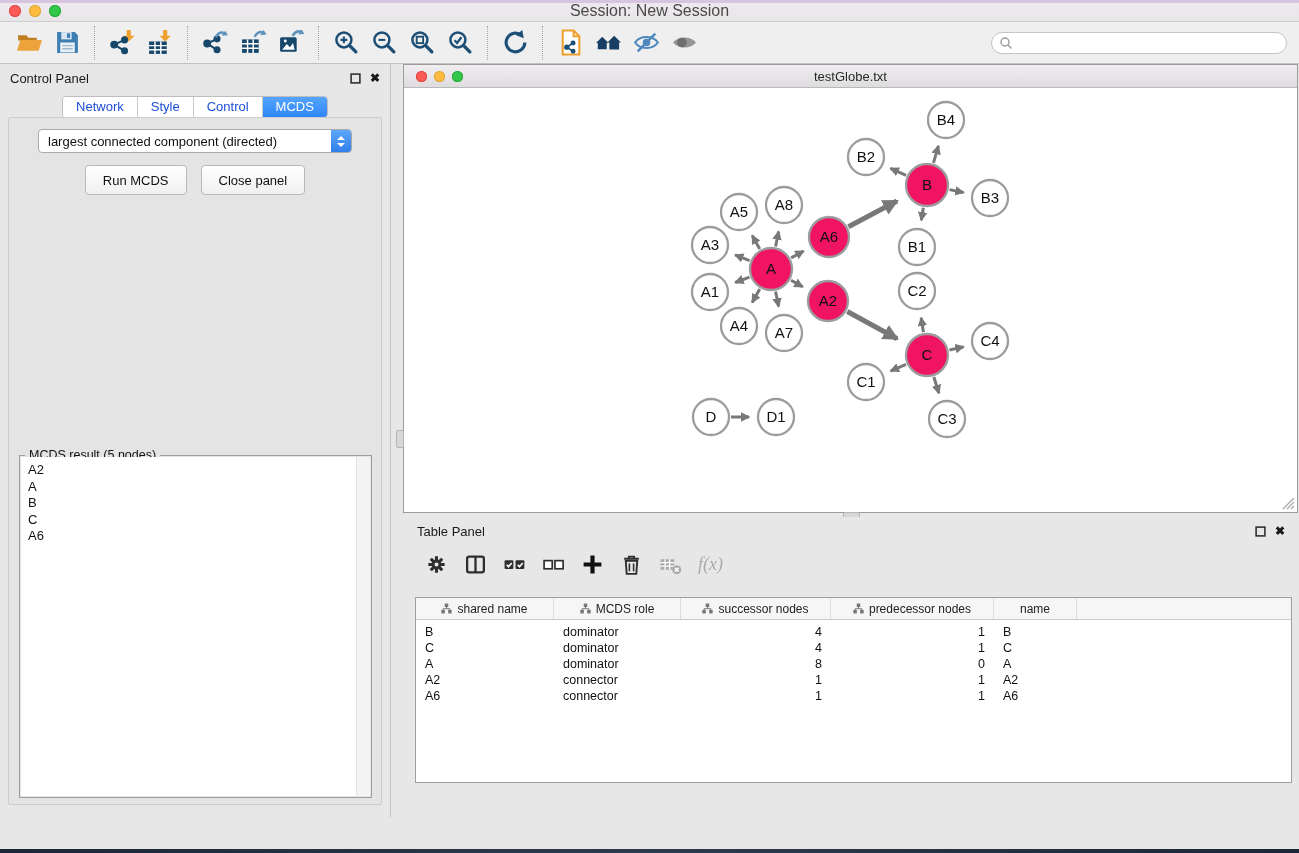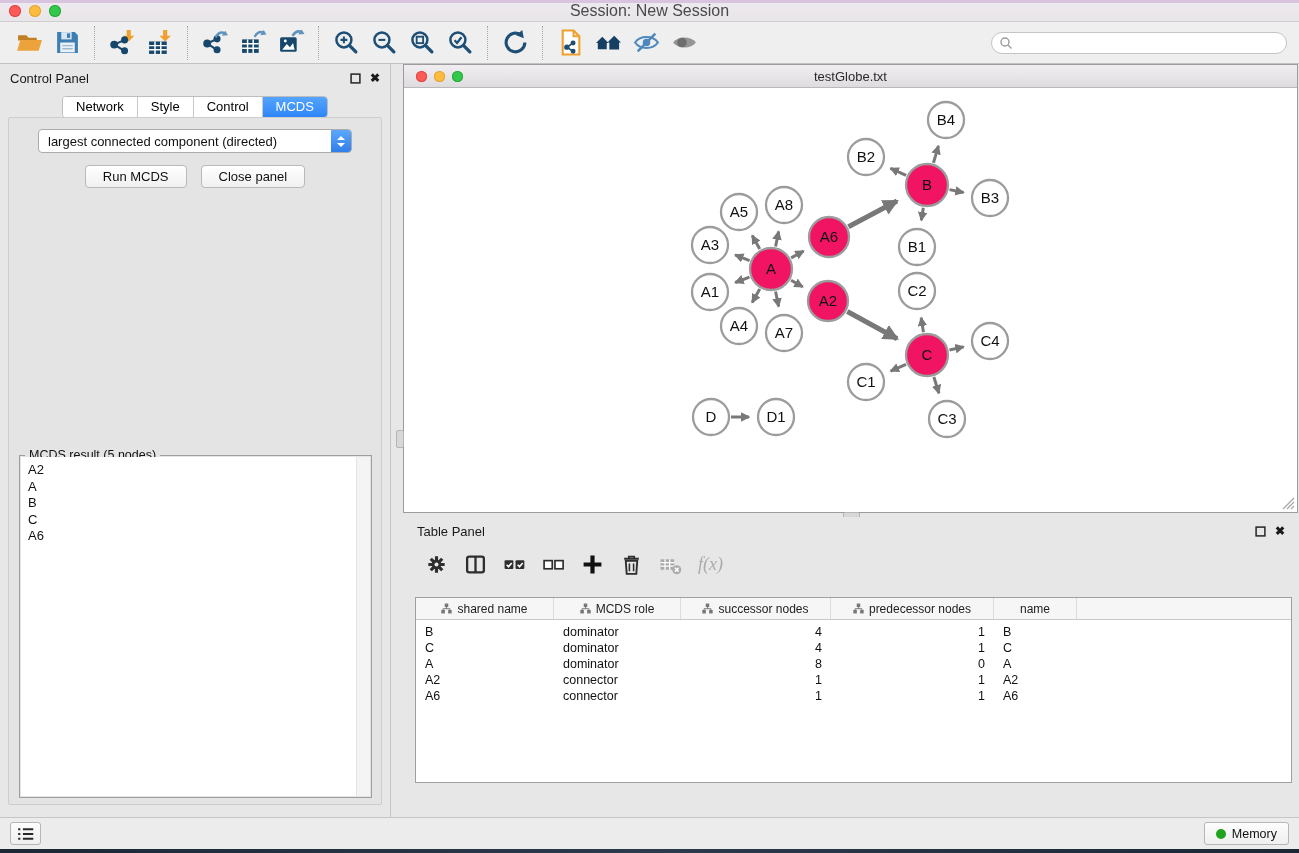--- a/index.html
+++ b/index.html
@@ -32,36 +32,36 @@
 
   
   .control-panel { position:absolute; left:0; top:64px; width:391px; bottom:36px;
                    background:#E7E7E7; border-right:1px solid #C4C4C4; }
   .panel-header { height:29px; display:flex; align-items:center; padding:0 10px; font-size:13px; color:#1A1A1A;gap:20px; }
   .win-controls { margin-left:auto; display:flex; gap:9px; align-items:center; }
   .float-icon svg { width:11px; height:11px; display:block; }
   .close-icon { font-size:12px; font-weight:bold; color:#1A1A1A; line-height:11px; }
   .cp-tabs { position:absolute; top:32px; left:0; right:0; display:flex; justify-content:center; }
   .seg-group { display:flex; border:1px solid #BDBDBD; border-radius:4px; overflow:hidden; background:#fff; }
-  .seg-tab { padding:0 13px; font-size:13px; height:20px; line-height:20px; color:#000000;
+  .seg-tab { padding:0 13px; font-size:13px; height:20px; line-height:20px; color:#1d4ed8;
              background:#fff; border-right:1px solid #C9C9C9; cursor:default; }
   .seg-tab:last-child { border-right:none; }
   .seg-tab.active { background:linear-gradient(#55A5FD,#2E85F7); color:#fff; }
   .cp-body { position:absolute; left:8px; right:8px; top:53px; bottom:12px;
              border:1px solid #CDCDCD; background:#E4E4E4; border-radius:2px; }
   .crit-label { text-align:center; margin-top:21px; font-size:13px; }
   .dropdown { margin:11px auto 0; width:314px; height:24px; background:#fff;
               border:1px solid #ABABAB; border-radius:4px; display:flex; align-items:center; overflow:hidden; }
   .dd-text { flex:1; padding:0 9px; font-size:13px; white-space:nowrap; }
   .dd-stepper { width:20px; height:24px; background:linear-gradient(#5FA9FC,#2E7DE8);
                 display:flex; flex-direction:column; align-items:center; justify-content:center; gap:3px; }
   .dd-up { width:0; height:0; border-left:4px solid transparent; border-right:4px solid transparent; border-bottom:4.5px solid #fff; }
   .dd-down { width:0; height:0; border-left:4px solid transparent; border-right:4px solid transparent; border-top:4.5px solid #fff; }
   .btn-row { display:flex; justify-content:center; gap:14px; margin-top:12px; }
-  .pbtn { height:23px; padding:0 17px; background:linear-gradient(#FFFFFF,#F0F0F0);
+  .pbtn { height:30px; padding:0 17px; background:linear-gradient(#FFFFFF,#F0F0F0);
           border:1px solid #B9B9B9; border-radius:4px; font-size:13px; line-height:21px; color:#111; }
   .result-group { position:absolute; left:10px; right:9px; top:337px; bottom:6px; border:1px solid #9E9E9E; }
   .rg-title { position:absolute; top:-8px; left:5px; background:#E4E4E4; padding:0 4px; font-size:12.5px; }
   .rg-list { position:absolute; top:1px; left:1px; right:15px; bottom:1px; background:#fff;
              padding:5px 0 0 7px; font-size:13px; line-height:16.5px; list-style:none; }
   .rg-scroll { position:absolute; top:1px; bottom:1px; right:1px; width:14px;
                background:#F4F4F4; border-left:1px solid #E3E3E3; }
 
   
   .network-window { position:absolute; left:403px; top:64px; width:895px; height:449px;
@@ -583,29 +583,15 @@
             <div class="td c0">A6</div>
             <div class="td c1">connector</div>
             <div class="td c2">1</div>
             <div class="td c3">1</div>
             <div class="td c4">A6</div>
           </div>
         </div>
     </div>
   </div>
 
-  <div class="statusbar">
-    <div class="list-btn">
-      <svg viewBox="0 0 22 16">
-          <g stroke="#2A2A2A">
-            <path d="M2.5 2.5h2.5M2.5 8h2.5M2.5 13.5h2.5" stroke-width="2.4"></path>
-            <path d="M8 2.5h12M8 8h12M8 13.5h12" stroke-width="2.2"></path>
-          </g>
-        </svg>
-    </div>
-    <div class="memory-btn">
-      <span class="mem-dot"></span>
-      <span>Memory</span>
-    </div>
-  </div>
 
   <div class="desktop-strip"></div>
 </div>
 
 </body></html>

